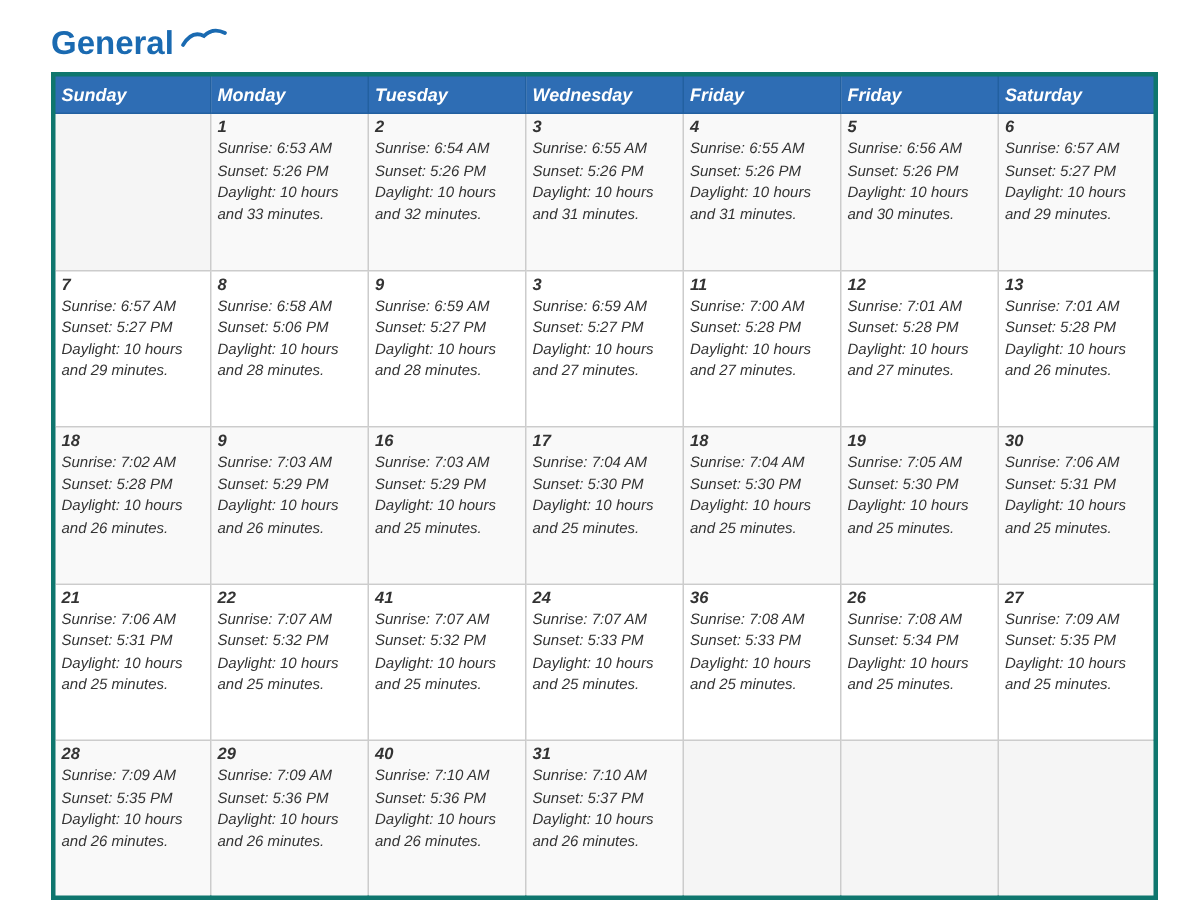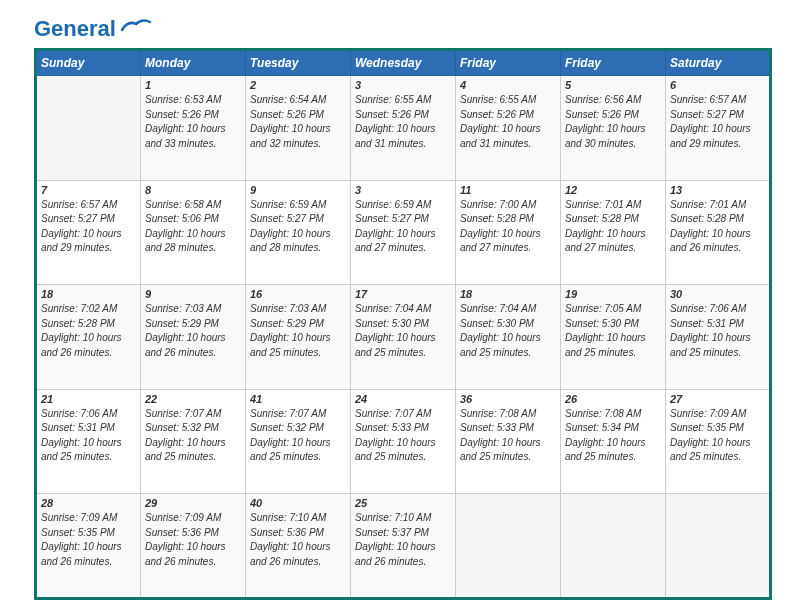--- a/index.html
+++ b/index.html
@@ -338,21 +338,21 @@
 and 26 minutes.</div>
           </td>
           <td>
             <span class="day-num">40</span>
             <div class="day-info" style="white-space: pre-line;">Sunrise: 7:10 AM
 Sunset: 5:36 PM
 Daylight: 10 hours
 and 26 minutes.</div>
           </td>
           <td>
-            <span class="day-num">25</span>
+            <span class="day-num">31</span>
             <div class="day-info" style="white-space: pre-line;">Sunrise: 7:10 AM
 Sunset: 5:37 PM
 Daylight: 10 hours
 and 26 minutes.</div>
           </td>
           <td class="empty-cell"></td>
           <td class="empty-cell"></td>
           <td class="empty-cell"></td>
         </tr>
       </tbody>

